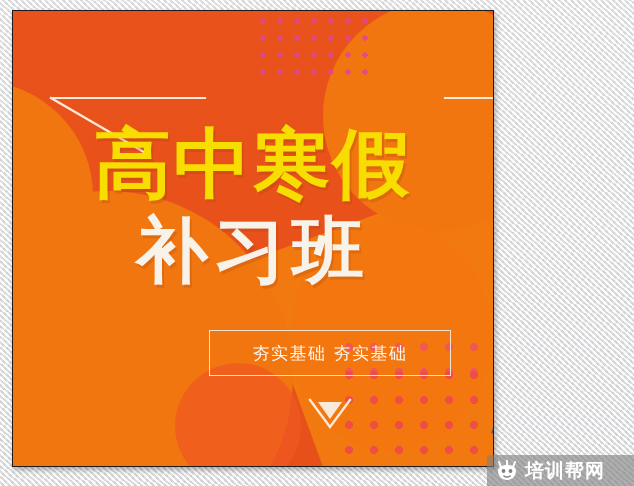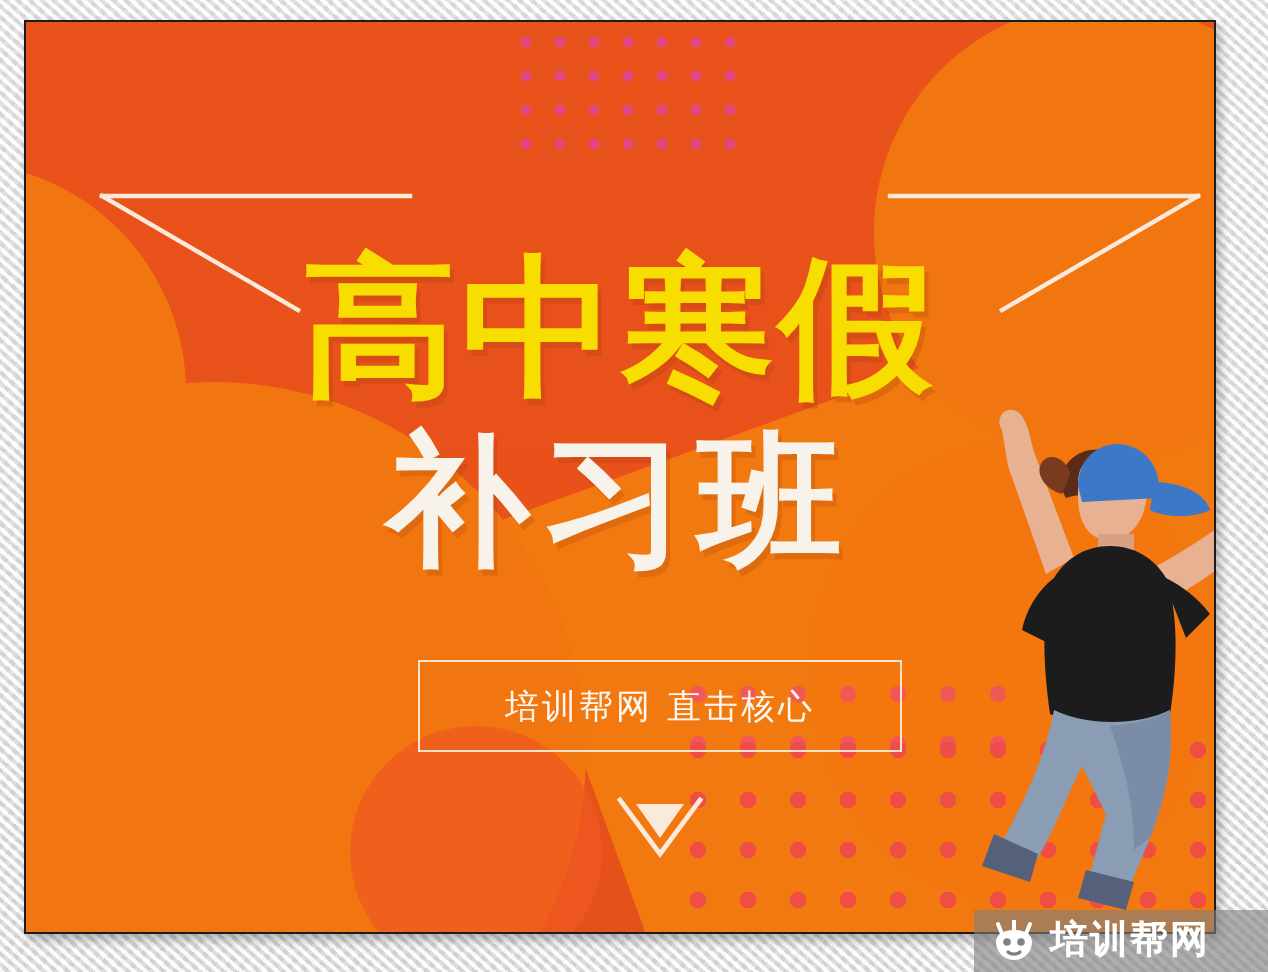--- a/index.html
+++ b/index.html
@@ -25,21 +25,21 @@
       repeating-linear-gradient(-50deg, rgba(255,255,255,.55) 0 3px, rgba(198,198,202,.35) 3px 6px),
       linear-gradient(#f2f2f3, #dedee1);
     overflow: hidden;
   }
 
   
   #poster {
     position: absolute;
     left: 12px;
     top: 10px;
-    width: 596px;
+    width: 482px;
     height: 457px;
     border: 1px solid #1b1b1b;
     box-sizing: border-box;
     overflow: hidden;
     background: #e8541c;
     box-shadow: 2px 3px 5px rgba(0,0,0,.28);
   }
 
   
   .bg-base {
@@ -275,21 +275,21 @@
       <path d="M4 3 L158 3" stroke="#fbe9da" stroke-width="2.2" fill="none" stroke-linecap="square"></path>
       <path d="M158 3 L60 60" stroke="#fbe9da" stroke-width="2.2" fill="none" stroke-linecap="square"></path>
     </svg>
 
     <div class="headline-wrap">
       <div class="title-main">高中寒假</div>
       <div class="title-sub">补习班</div>
     </div>
 
     <div class="tagline-box">
-      <span class="tagline-text">培训帮网  直击核心</span>
+      <span class="tagline-text">夯实基础  夯实基础</span>
     </div>
 
     <svg class="chevron" width="46" height="34" viewBox="0 0 46 34">
       <path d="M3 3 L23 30 L43 3" stroke="#fbe9da" stroke-width="2.4" fill="none" stroke-linecap="square" stroke-linejoin="miter"></path>
       <path d="M11 5 L23 22 L35 5 Z" fill="#fbe9da"></path>
     </svg>
 
     <svg class="student" viewBox="0 0 176 280">
 
       <path d="M30 22 C26 16 32 9 38 13 C43 17 44 26 46 33

